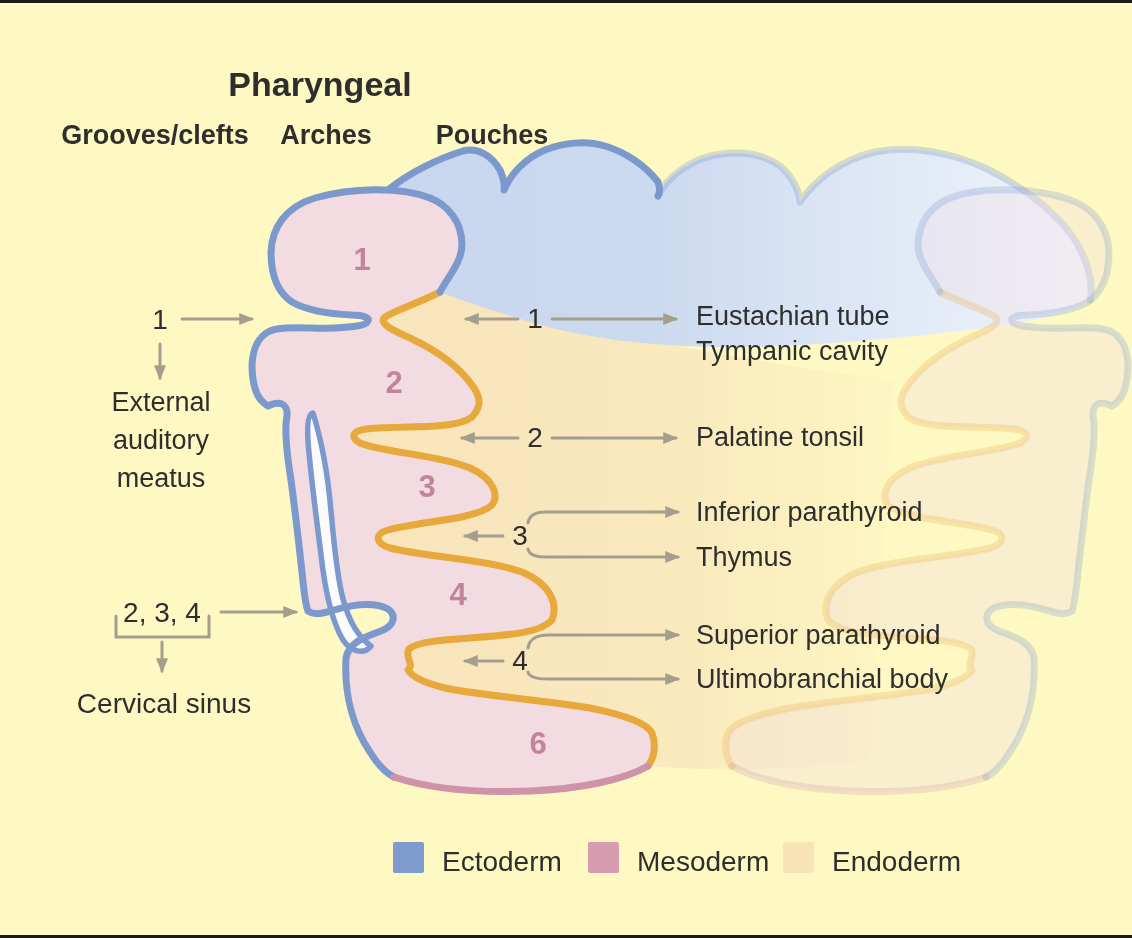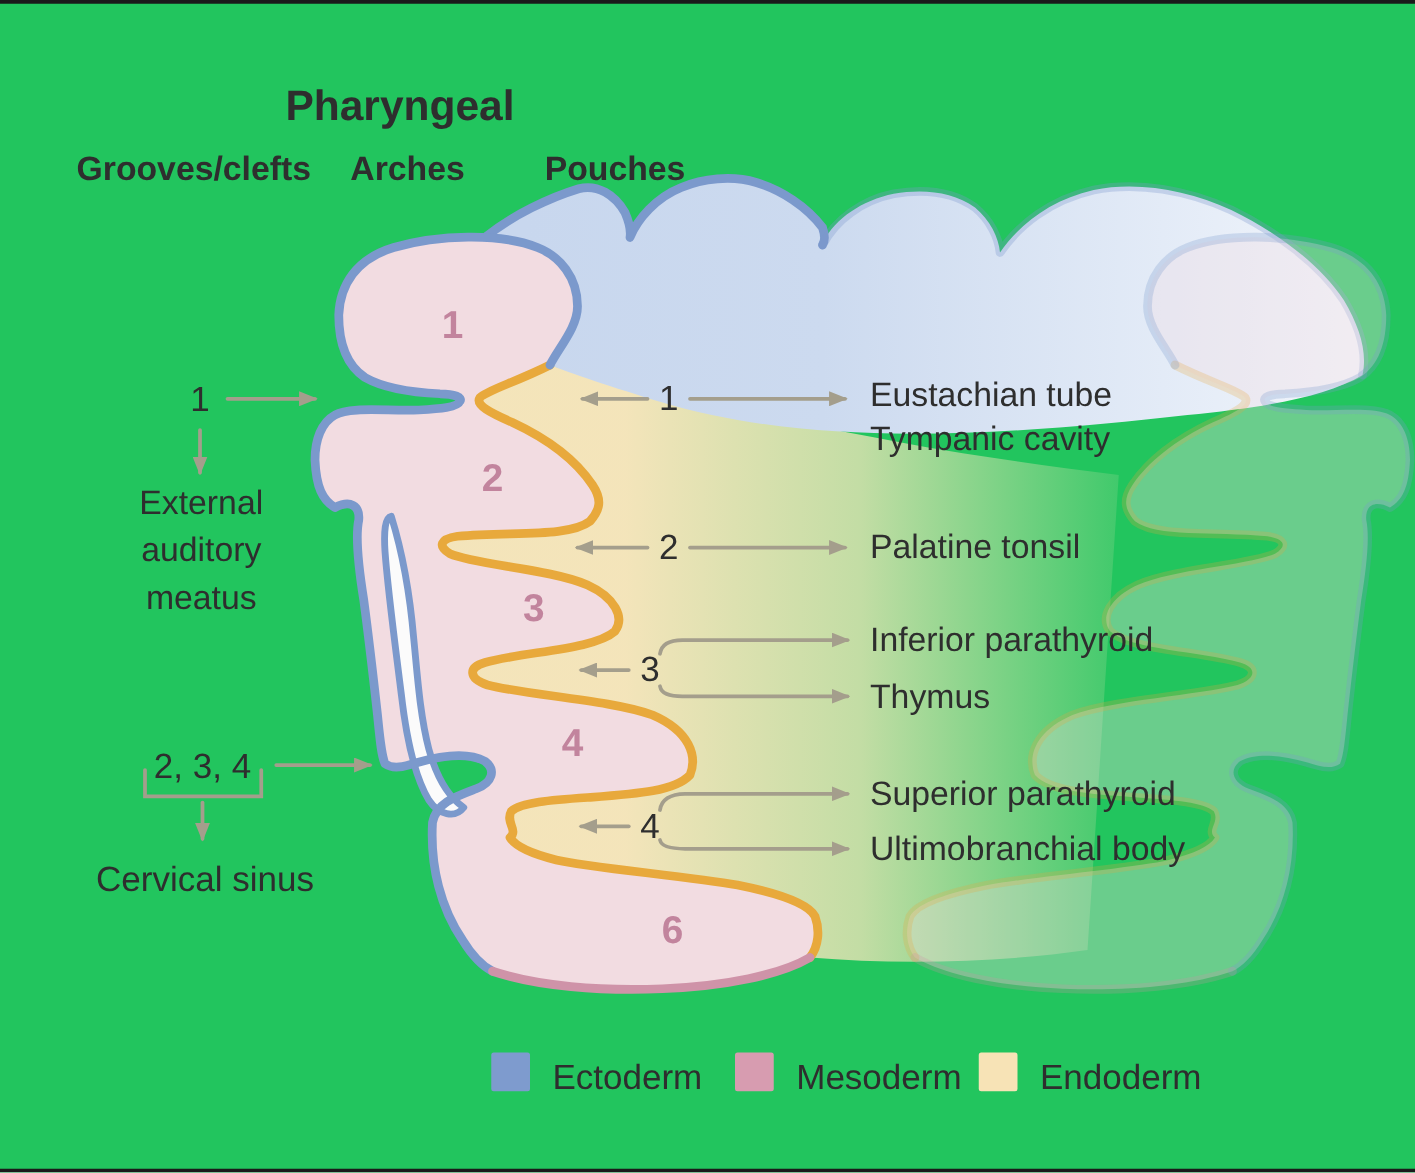--- a/index.html
+++ b/index.html
@@ -1,16 +1,16 @@
 <!DOCTYPE html>
 <html><head>
 <meta charset="utf-8">
 <style>
   html,body{margin:0;padding:0;background:#e8e8e8;}
-  .stage{position:relative;width:1132px;height:938px;background:#22c55e;overflow:hidden;
+  .stage{position:relative;width:1132px;height:938px;background:#fef9c3;overflow:hidden;
          font-family:"Liberation Sans","DejaVu Sans",sans-serif;text-align:center;}
   svg{position:absolute;left:0;top:0;}
   text{fill:#2e2e2e;}
   .title-t{font-size:34px;font-weight:700;}
   .header-t{font-size:27px;font-weight:600;}
   .label-t{font-size:27px;font-weight:400;}
   .num-t{font-size:28px;font-weight:400;}
   .archnum-t{font-size:31px;font-weight:600;fill:#c2849d;}
   .legend-t{font-size:28px;font-weight:400;}
   .arrow{stroke:#a49e8c;stroke-width:3;fill:none;stroke-linecap:round;}

